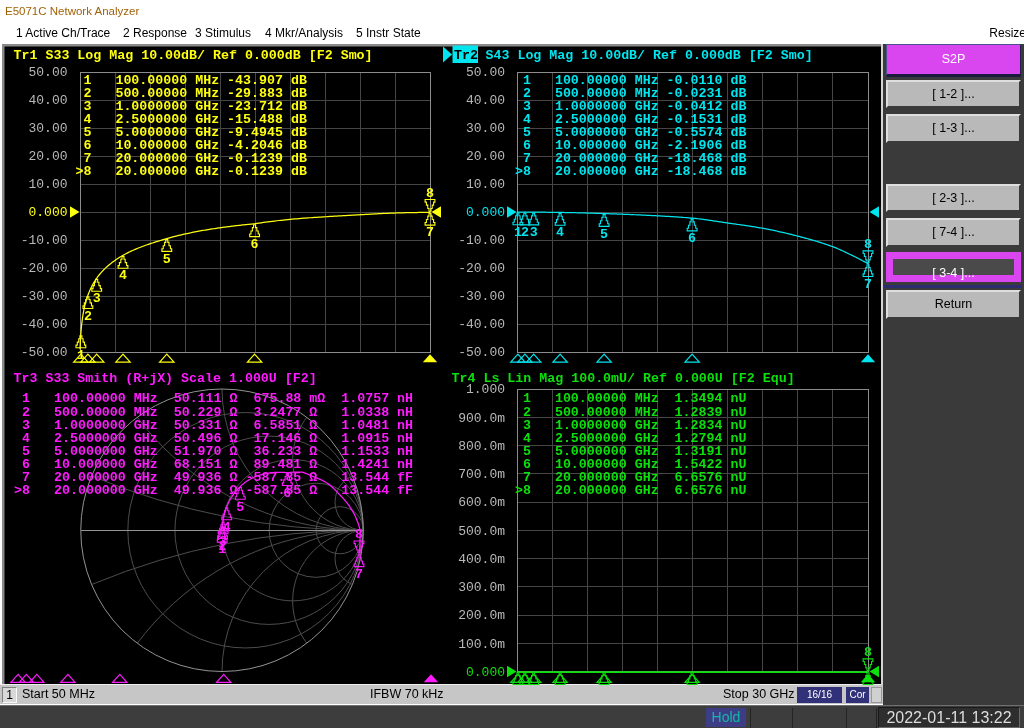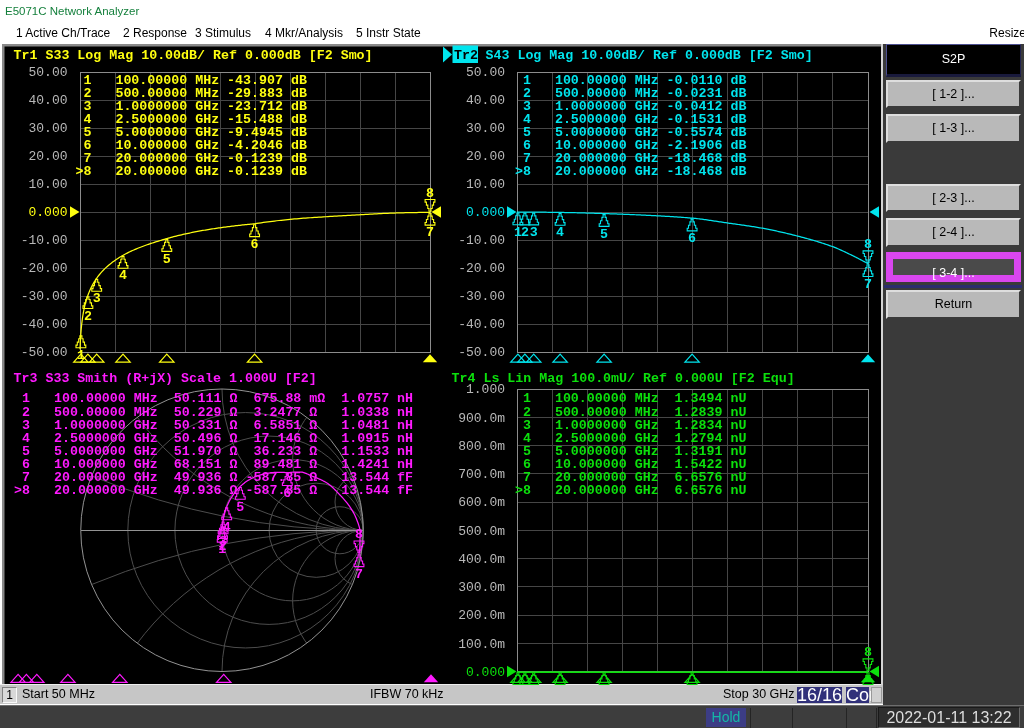--- a/index.html
+++ b/index.html
@@ -1,40 +1,40 @@
 <!DOCTYPE html>
 <html><head><meta charset="utf-8"><style>
 * { margin:0; padding:0; box-sizing:border-box; }
 html,body { width:1024px; height:728px; overflow:hidden; background:#fff;
   font-family:"Liberation Sans", sans-serif; }
 #wrap { position:relative; width:1024px; height:728px; }
 #titlebar { position:absolute; left:0; top:0; width:970px; height:22px; background:#fff;
-  font-size:12px; color:#15803d; }
+  font-size:12px; color:#a16207; }
 #menubar { position:absolute; left:8px; top:22px; width:1024px; height:21px; background:#fff;
   font-size:12px; color:#000; }
 #screen { position:absolute; left:2px; top:44px; width:879px; height:640px; background:#000; }
 #sidebar { position:absolute; left:883px; top:44px; width:141px; height:661px; background:#3a3a3a; }
 .btn { position:absolute; left:886px; width:135px; height:28.5px; background:#b9b9b9;
   border-top:2px solid #dedede; border-left:2px solid #dedede;
   border-bottom:2px solid #3a3a3a; border-right:2px solid #3a3a3a;
   font-size:12.5px; color:#000; text-align:center; line-height:25px; }
-.btn.hdr { background:#000000; color:#fff; height:33px; line-height:29px;
+.btn.hdr { background:#d946ef; color:#fff; height:33px; line-height:29px;
   border-top:1px solid #4d508f; border-left:1px solid #4d508f;
   border-bottom:3px solid #191a3c; border-right:1px solid #22234d; }
 .btn.sel { background:#4a4a4a; color:#fff; border:7px solid #d946ef; height:30px; line-height:28px; }
 #statusbar { position:absolute; left:0; top:684px; width:883px; height:20px; background:#c6c6c6;
   border-top:1px solid #eee; font-size:12.5px; color:#000; }
 #bottombar { position:absolute; left:0; top:705px; width:1024px; height:23px; background:#3d3d3d;
   border-top:1px solid #6e6e6e; font-size:14px; }
 svg { position:absolute; left:0; top:0; z-index:5; }
 #statusbar, #bottombar { z-index:2; }
 #sidebar { z-index:4; }
 .btn { z-index:7; }
 .sbx { position:absolute; top:1.5px; height:16.5px; background:#31317a; color:#fff;
-  text-align:center; font-size:18px; line-height:16px; }
+  text-align:center; font-size:10px; line-height:16px; }
 .gtx { color:#757575;margin-top:23px; }
 </style></head>
 <body>
 <div id="wrap">
 <div id="titlebar">
       <span style="position:absolute;left:5px;top:4.5px;font-size:11.5px">E5071C Network Analyzer</span>
     </div>
 <div id="menubar">
       <span style="position:absolute;left:8px;top:4px">1 Active Ch/Trace</span>
       <span style="position:absolute;left:115px;top:4px">2 Response</span>
@@ -62,21 +62,21 @@
  <span class="gtx" style="position:absolute;left:753px;top:3px">Stop</span>
  <span class="gtx" style="position:absolute;left:797px;top:3px">ExtRef</span>
  <span class="gtx" style="position:absolute;left:881px;top:3px">Svc</span>
  <div style="position:absolute;left:878px;top:1px;width:142px;height:21px;background:#2e2e2e;border:1px solid #1a1a1a;border-bottom-color:#6a6a6a;border-right-color:#6a6a6a;color:#ddd;text-align:center;font-size:16px;line-height:19px">2022-01-11 13:22</div>
 </div>
 <div id="sidebar"></div>
 <div class="btn hdr" style="top:43.5px">S2P</div>
     <div class="btn" style="top:79.6px">[ 1-2 ]...</div>
     <div class="btn" style="top:114.3px">[ 1-3 ]...</div>
     <div class="btn" style="top:183.6px">[ 2-3 ]...</div>
-    <div class="btn" style="top:218.2px">[ 2-4 ]...</div>
+    <div class="btn" style="top:218.2px">[ 7-4 ]...</div>
     <div class="btn sel" style="top:251.9px">[ 3-4 ]...</div>
     <div style="position:absolute;left:884px;top:285px;width:138px;height:3px;background:#2b2d6e;z-index:8"></div>
     <div class="btn" style="top:290px">Return</div>
 <svg width="1024" height="728" viewBox="0 0 1024 728">
       <clipPath id="scr">
         <rect x="2" y="44" width="881" height="642"></rect>
       </clipPath>
       <g clip-path="url(#scr)">
         <rect x="2" y="44" width="879" height="640" fill="#8a8a8a"></rect>
         <rect x="4.5" y="46.5" width="876.5" height="637.5" fill="#000"></rect>

